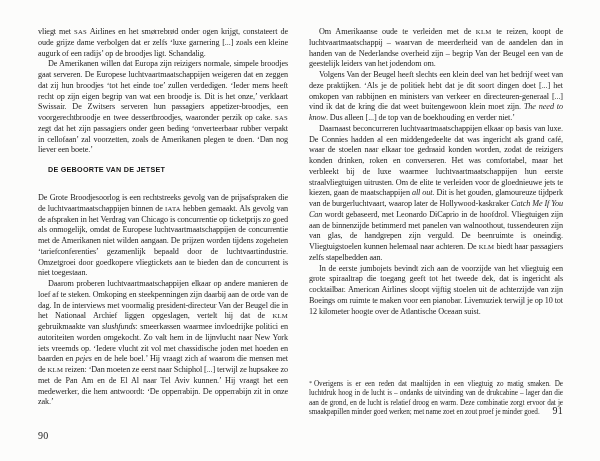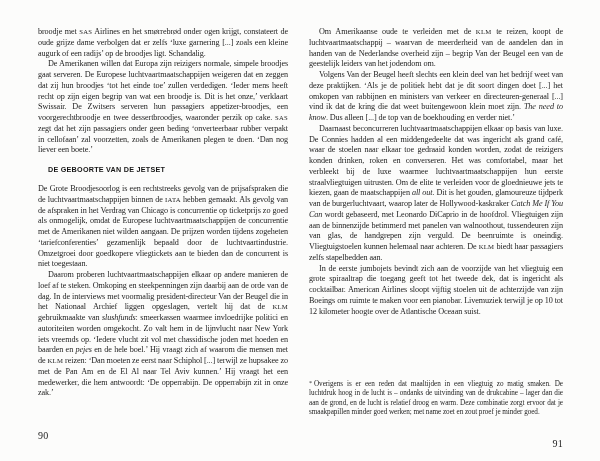--- a/index.html
+++ b/index.html
@@ -21,46 +21,46 @@
   }
   #left-content{left:38px;width:250px;}
   #right-content{left:309px;width:254px;}
   .page-content p{margin:0;}
   .page-content p.indent{text-indent:10px;}
   .section-heading{
     font-family:"Liberation Sans", sans-serif;
     font-weight:bold;
     font-size:7.2px;line-height:10px;
     letter-spacing:0.25px;
-    margin:9px 0 9px 10px;
+    margin:9px 0 18px 10px;
     color:#161616;
   }
   .it{font-style:italic;}
   .sc{font-size:6.7px;letter-spacing:0.25px;}
   .footnote{
     position:absolute;left:309px;top:380px;width:254px;
     font-size:7.2px;line-height:9.4px;
     letter-spacing:-0.05px;
     text-align:justify;
   }
   .fn-marker{
     position:relative;top:-1.5px;font-size:6px;margin-right:2px;
   }
   .page-number{
     position:absolute;font-size:10px;letter-spacing:0.2px;color:#1e1e1e;
   }
   #pn-left{left:38px;top:430px;}
-  #pn-right{left:309px;width:254px;text-align:right;top:438px;}
+  #pn-right{left:309px;width:254px;text-align:right;top:405px;}
 </style>
 </head>
 <body>
 
 <div class="spread">
   <div class="page-content" id="left-content">
-      <p class=""><span>broodje met </span><span class="sc">SAS</span><span> Airlines en het smørrebrød onder ogen krijgt, constateert de oude grijze dame verbolgen dat er zelfs ‘luxe garnering [...] zoals een kleine augurk of een radijs’ op de broodjes ligt. Schandalig.</span></p>
+      <p class=""><span>vliegt met </span><span class="sc">SAS</span><span> Airlines en het smørrebrød onder ogen krijgt, constateert de oude grijze dame verbolgen dat er zelfs ‘luxe garnering [...] zoals een kleine augurk of een radijs’ op de broodjes ligt. Schandalig.</span></p>
       <p class="indent"><span>De Amerikanen willen dat Europa zijn reizigers normale, simpele broodjes gaat serveren. De Europese luchtvaartmaatschappijen weigeren dat en zeggen dat zij hun broodjes ‘tot het einde toe’ zullen verdedigen. ‘Ieder mens heeft recht op zijn eigen begrip van wat een broodje is. Dit is het onze,’ verklaart Swissair. De Zwitsers serveren hun passagiers appetizer-broodjes, een voorgerechtbroodje en twee dessertbroodjes, waaronder perzik op cake. </span><span class="sc">SAS</span><span> zegt dat het zijn passagiers onder geen beding ‘onverteerbaar rubber verpakt in cellofaan’ zal voorzetten, zoals de Amerikanen plegen te doen. ‘Dan nog liever een boete.’</span></p>
       <h2 class="section-heading">DE GEBOORTE VAN DE JETSET</h2>
       <p class=""><span>De Grote Broodjesoorlog is een rechtstreeks gevolg van de prijsafspraken die de luchtvaartmaatschappijen binnen de </span><span class="sc">IATA</span><span> hebben gemaakt. Als gevolg van de afspraken in het Verdrag van Chicago is concurrentie op ticketprijs zo goed als onmogelijk, omdat de Europese luchtvaartmaatschappijen de concurrentie met de Amerikanen niet wilden aangaan. De prijzen worden tijdens zogeheten ‘tariefconferenties’ gezamenlijk bepaald door de luchtvaartindustrie. Omzetgroei door goedkopere vliegtickets aan te bieden dan de concurrent is niet toegestaan.</span></p>
       <p class="indent"><span>Daarom proberen luchtvaartmaatschappijen elkaar op andere manieren de loef af te steken. Omkoping en steekpenningen zijn daarbij aan de orde van de dag. In de interviews met voormalig president-directeur Van der Beugel die in het Nationaal Archief liggen opgeslagen, vertelt hij dat de </span><span class="sc">KLM</span><span> gebruikmaakte van </span><span class="it">slushfunds</span><span>: smeerkassen waarmee invloedrijke politici en autoriteiten worden omgekocht. Zo valt hem in de lijnvlucht naar New York iets vreemds op. ‘Iedere vlucht zit vol met chassidische joden met hoeden en baarden en </span><span class="it">pejes</span><span> en de hele boel.’ Hij vraagt zich af waarom die mensen met de </span><span class="sc">KLM</span><span> reizen: ‘Dan moeten ze eerst naar Schiphol [...] terwijl ze hupsakee zo met de Pan Am en de El Al naar Tel Aviv kunnen.’ Hij vraagt het een medewerker, die hem antwoordt: ‘De opperrabijn. De opperrabijn zit in onze zak.’</span></p>
     </div>
   <div class="page-content" id="right-content">
       <p class="indent"><span>Om Amerikaanse oude te verleiden met de </span><span class="sc">KLM</span><span> te reizen, koopt de luchtvaartmaatschappij – waarvan de meerderheid van de aandelen dan in handen van de Nederlandse overheid zijn – begrip Van der Beugel een van de geestelijk leiders van het jodendom om.</span></p>
       <p class="indent"><span>Volgens Van der Beugel heeft slechts een klein deel van het bedrijf weet van deze praktijken. ‘Als je de politiek hebt dat je dit soort dingen doet [...] het omkopen van rabbijnen en ministers van verkeer en directeuren-generaal [...] vind ik dat de kring die dat weet buitengewoon klein moet zijn. </span><span class="it">The need to know</span><span>. Dus alleen [...] de top van de boekhouding en verder niet.’</span></p>
       <p class="indent"><span>Daarnaast beconcurreren luchtvaartmaatschappijen elkaar op basis van luxe. De Connies hadden al een middengedeelte dat was ingericht als grand café, waar de stoelen naar elkaar toe gedraaid konden worden, zodat de reizigers konden drinken, roken en converseren. Het was comfortabel, maar het verbleekt bij de luxe waarmee luchtvaartmaatschappijen hun eerste straalvliegtuigen uitrusten. Om de elite te verleiden voor de gloednieuwe jets te kiezen, gaan de maatschappijen </span><span class="it">all out</span><span>. Dit is het gouden, glamoureuze tijdperk van de burgerluchtvaart, waarop later de Hollywood-kaskraker </span><span class="it">Catch Me If You Can</span><span> wordt gebaseerd, met Leonardo DiCaprio in de hoofdrol. Vliegtuigen zijn aan de binnenzijde betimmerd met panelen van walnoothout, tussendeuren zijn van glas, de handgrepen zijn verguld. De beenruimte is oneindig. Vliegtuigstoelen kunnen helemaal naar achteren. De </span><span class="sc">KLM</span><span> biedt haar passagiers zelfs stapelbedden aan.</span></p>
       <p class="indent"><span>In de eerste jumbojets bevindt zich aan de voorzijde van het vliegtuig een grote spiraaltrap die toegang geeft tot het tweede dek, dat is ingericht als cocktailbar. American Airlines sloopt vijftig stoelen uit de achterzijde van zijn Boeings om ruimte te maken voor een pianobar. Livemuziek terwijl je op 10 tot 12 kilometer hoogte over de Atlantische Oceaan suist.</span></p>

